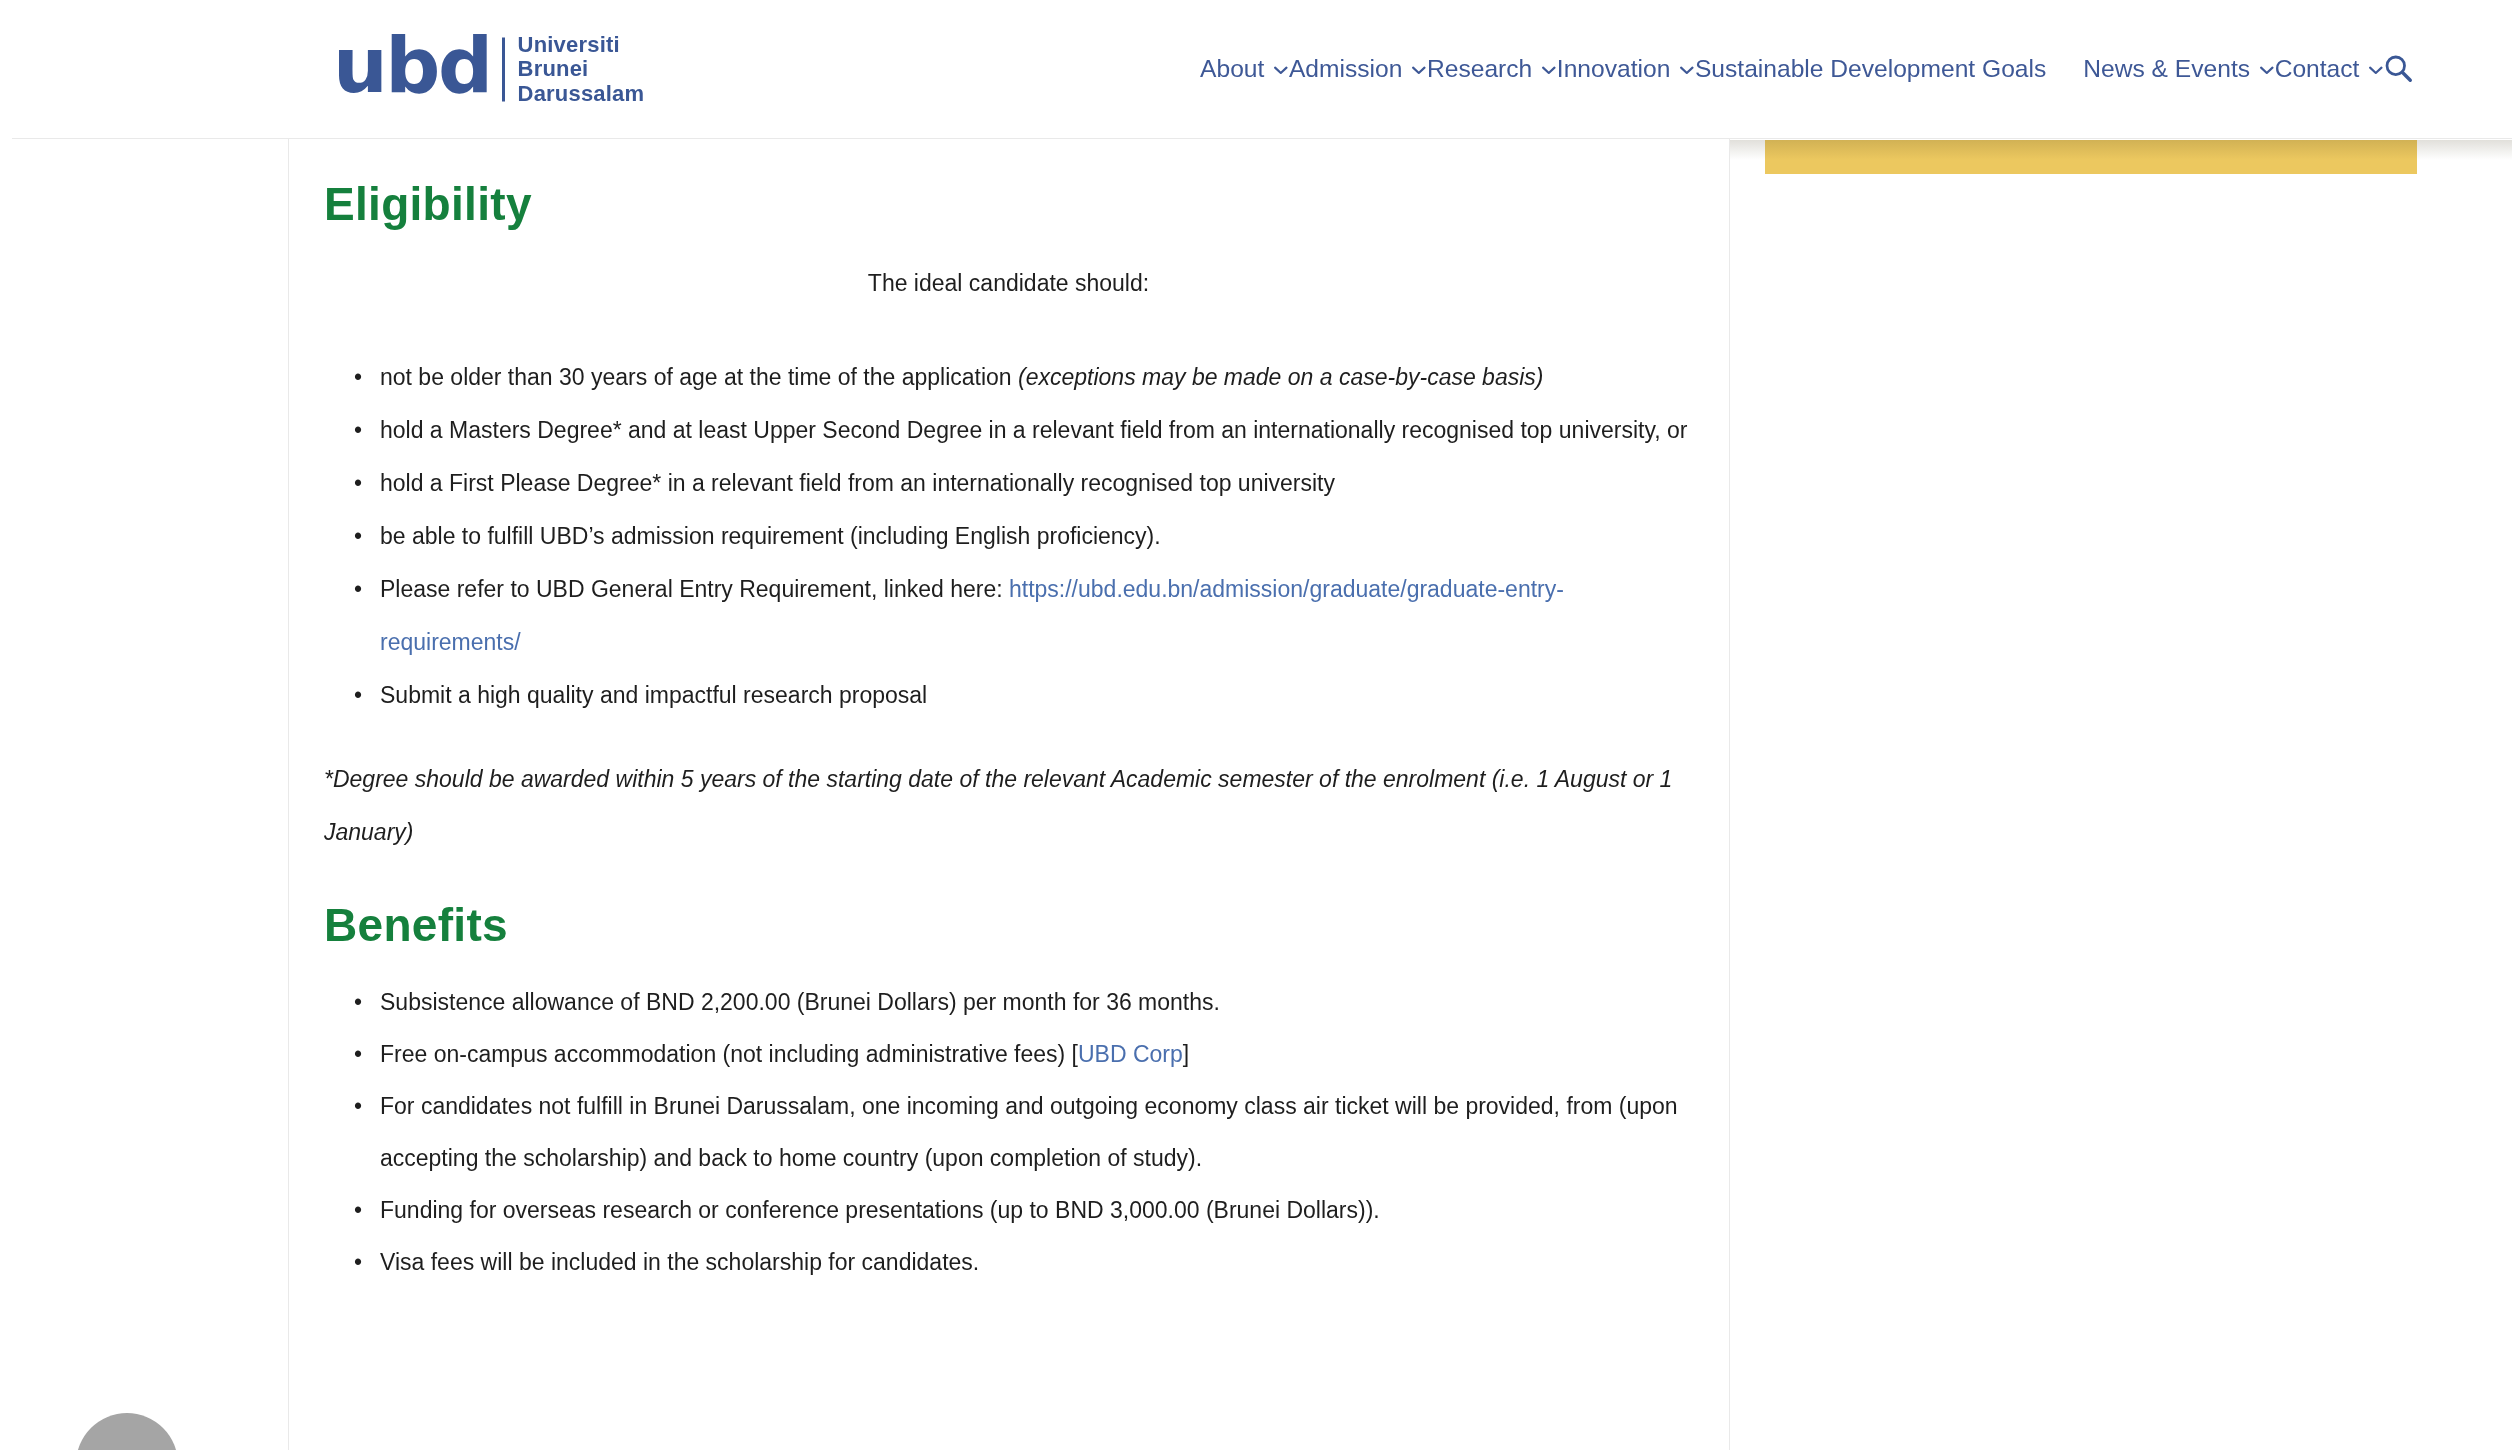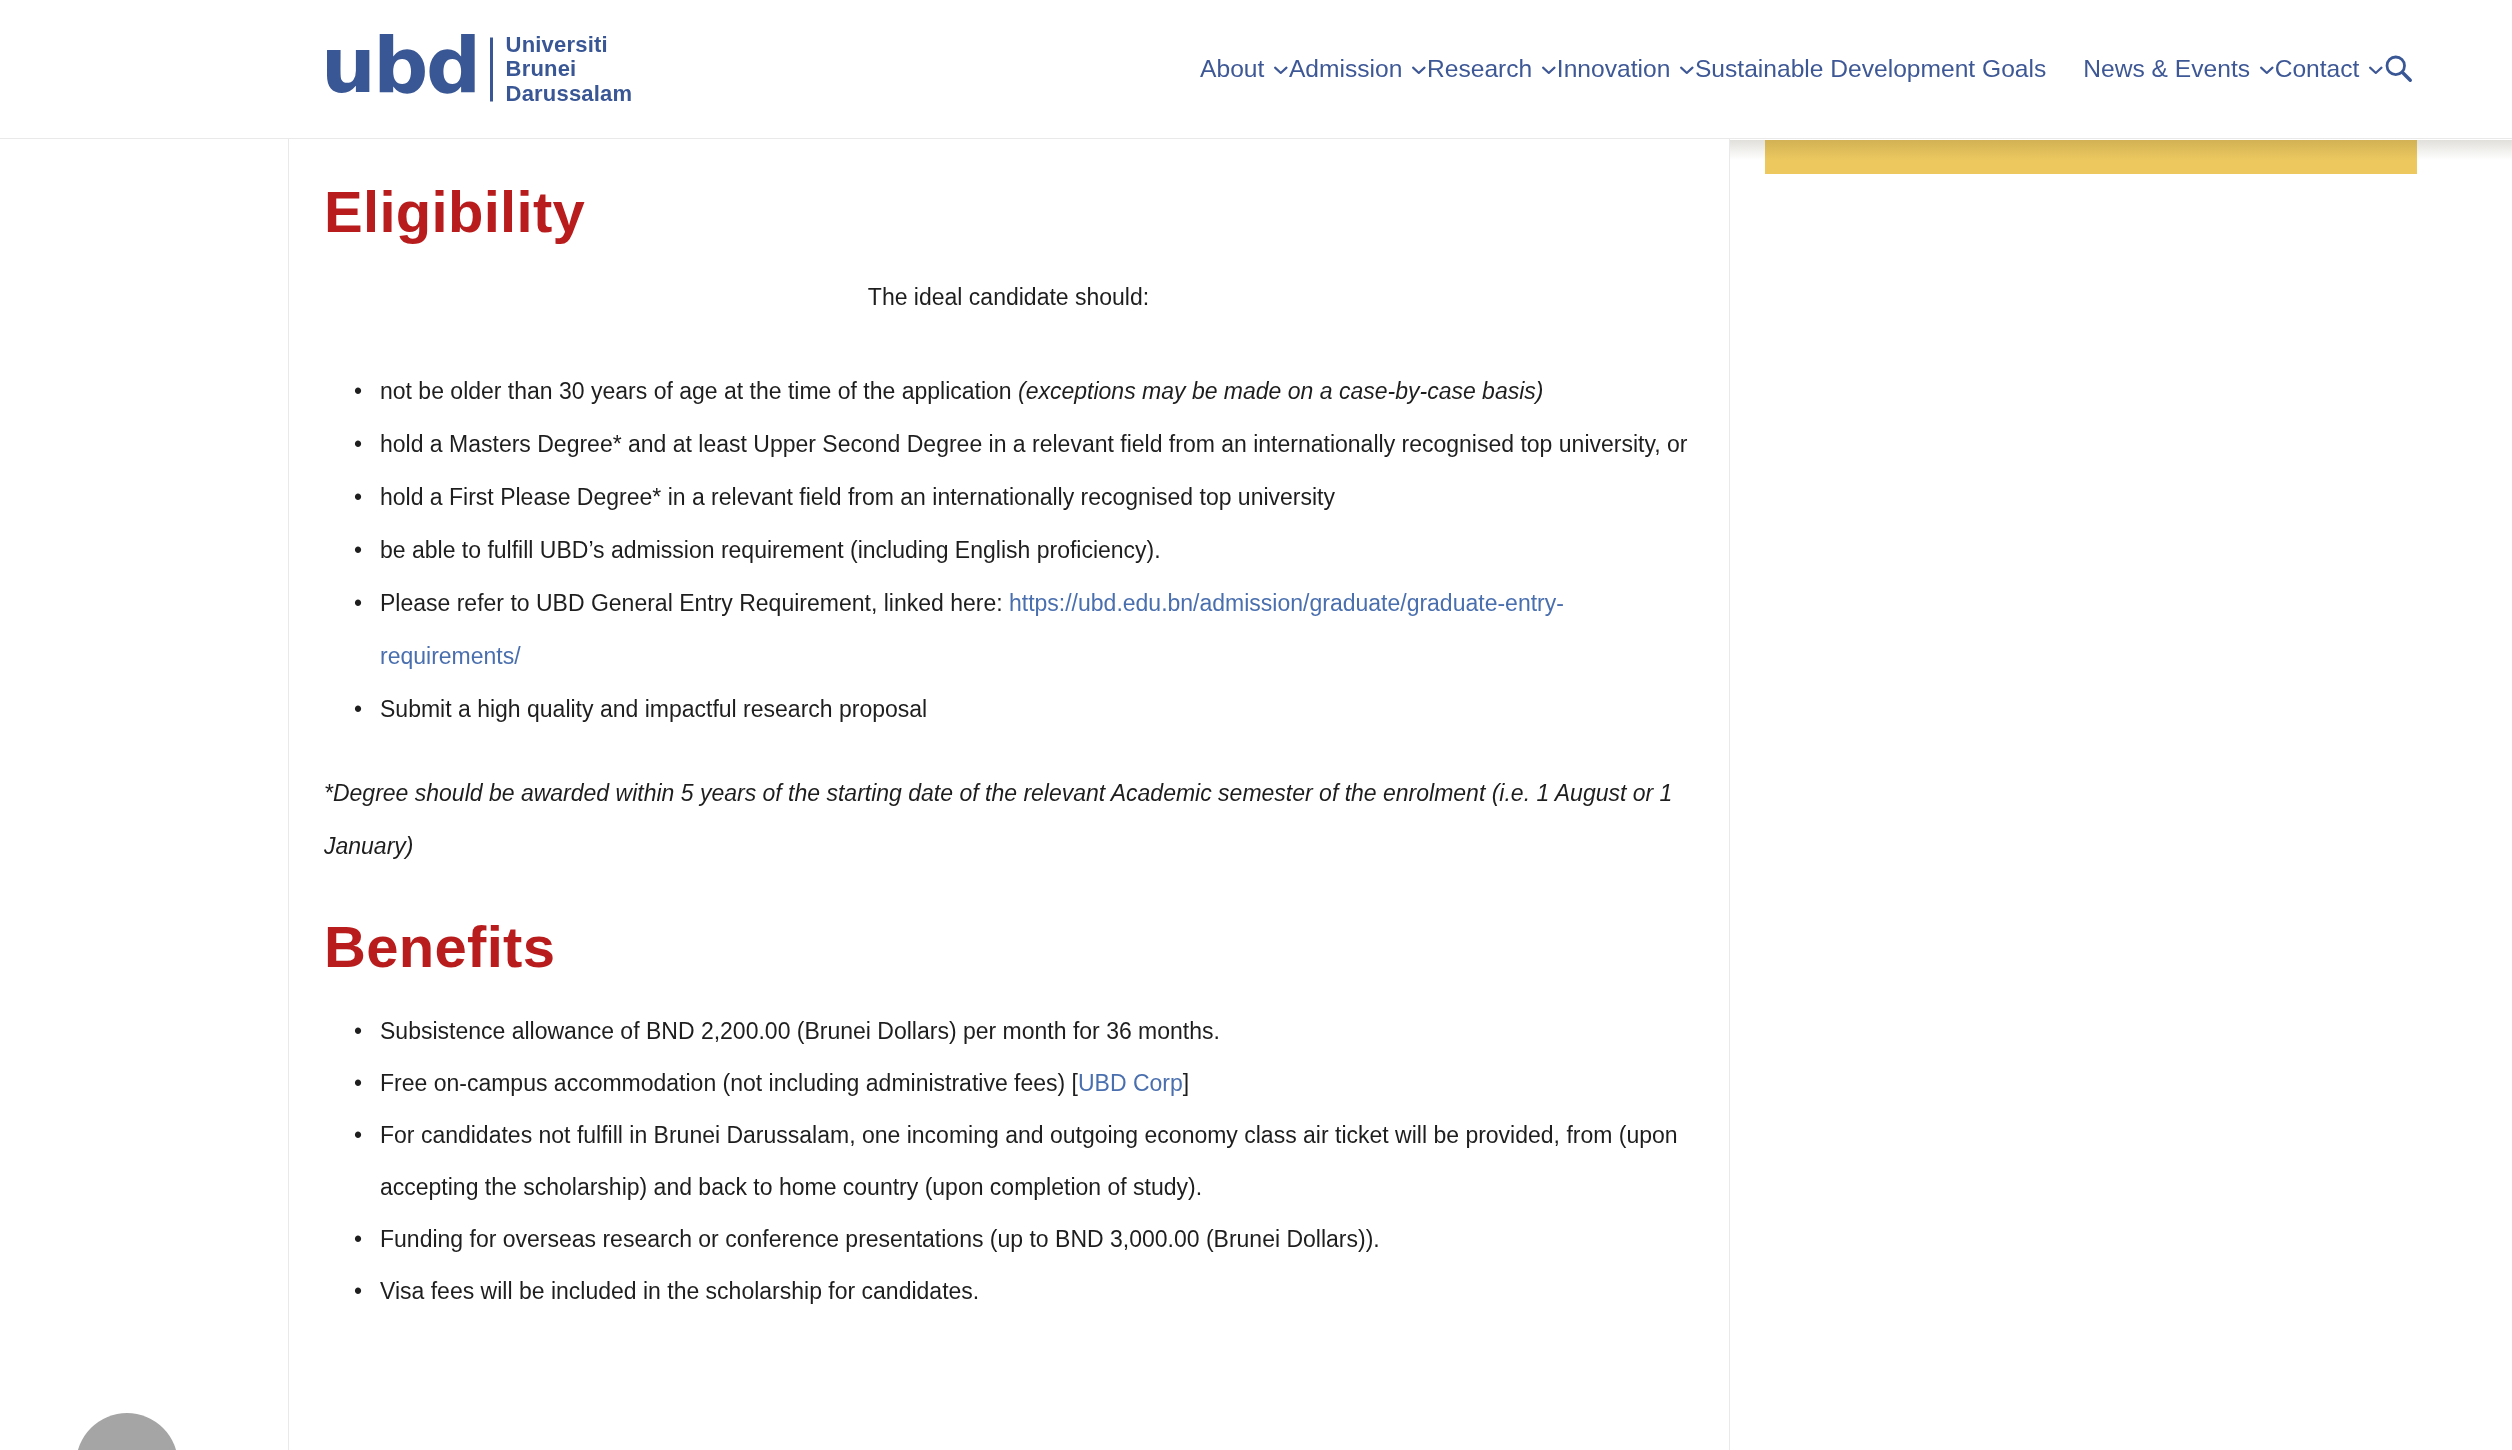--- a/index.html
+++ b/index.html
@@ -9,21 +9,21 @@
     overflow: hidden;
     background: #ffffff;
     font-family: "Liberation Sans", sans-serif;
     color: #1e1e1e;
     -webkit-font-smoothing: antialiased;
   }
 
   
   .header {
     position: absolute;
-    top: 0; left: 0; right: 0;
+    top: 0; left: 12px; right: 0;
     height: 139px;
     background: #ffffff;
     border-bottom: 0.8px solid #e9e9e9;
     z-index: 10;
   }
   .logo {
     position: absolute;
     left: 321px;
     top: 50%;
     transform: translateY(-50%);
@@ -101,23 +101,23 @@
     top: 139px;
     width: 1442px;
     height: 1312px;
     background: #ffffff;
     border-left: 0.8px solid #e9e9e9;
     border-right: 0.8px solid #e9e9e9;
     padding: 38px 36px 0 35px;
     z-index: 5;
   }
   .section-heading {
-    font-size: 58px;
+    font-size: 46px;
     font-weight: 700;
-    color: #b91c1c;
+    color: #15803d;
     letter-spacing: 0.3px;
     line-height: 1.2;
     margin-bottom: 24.6px;
   }
   .intro {
     font-size: 23px;
     line-height: 53px;
     color: #1e1e1e;
     text-align: center;
   }

